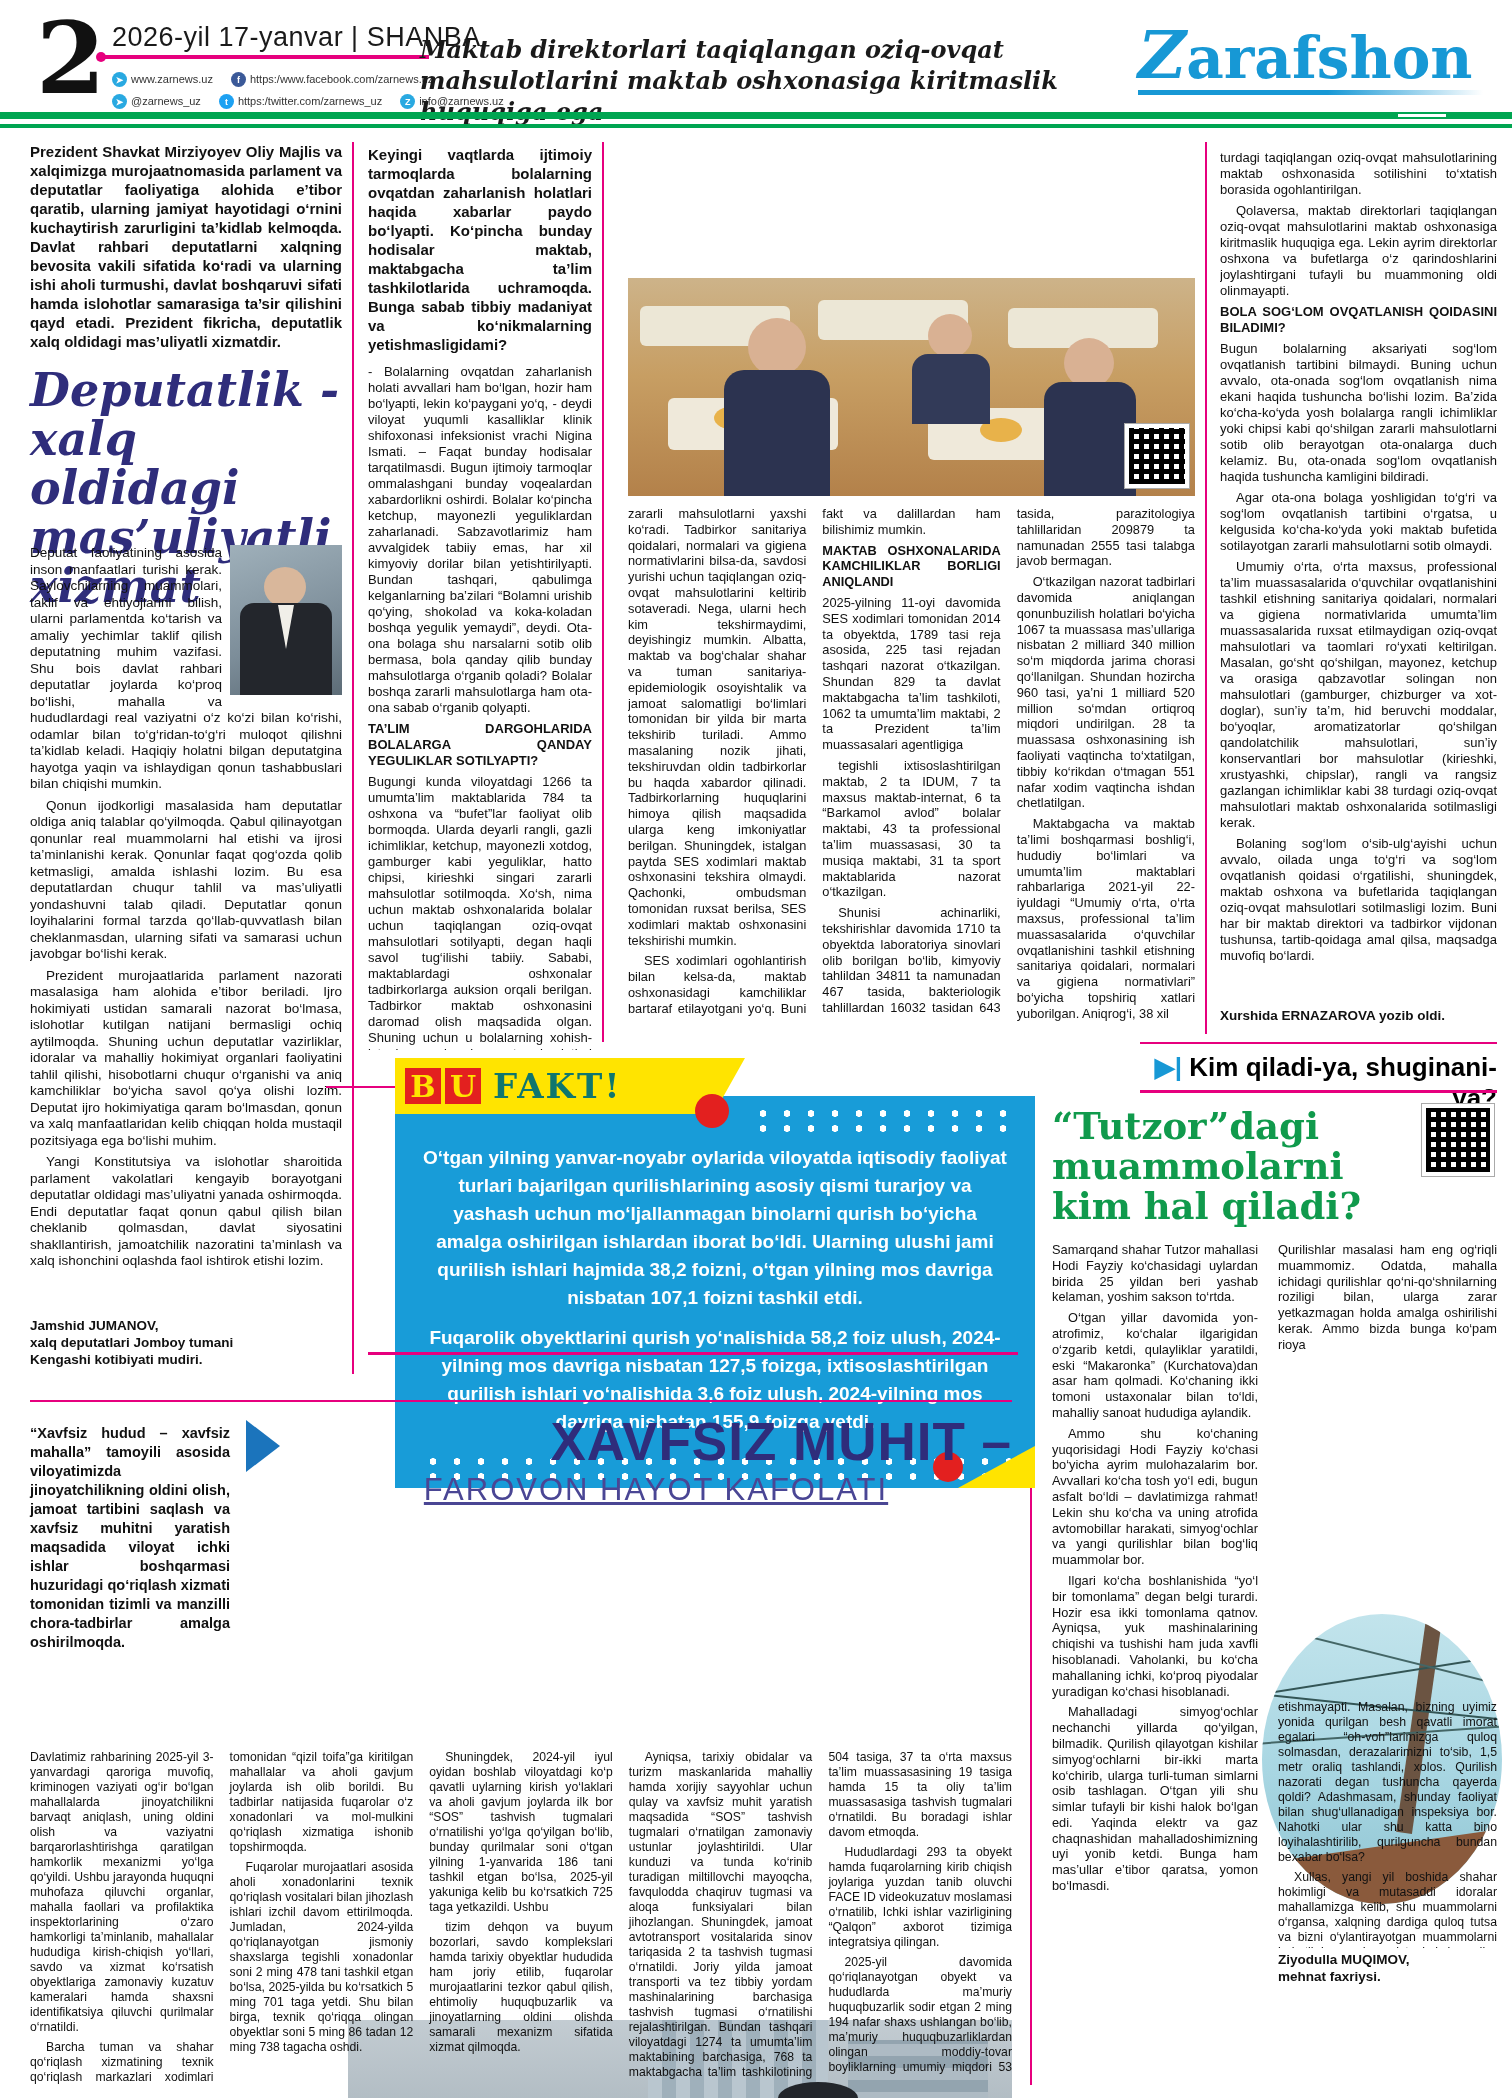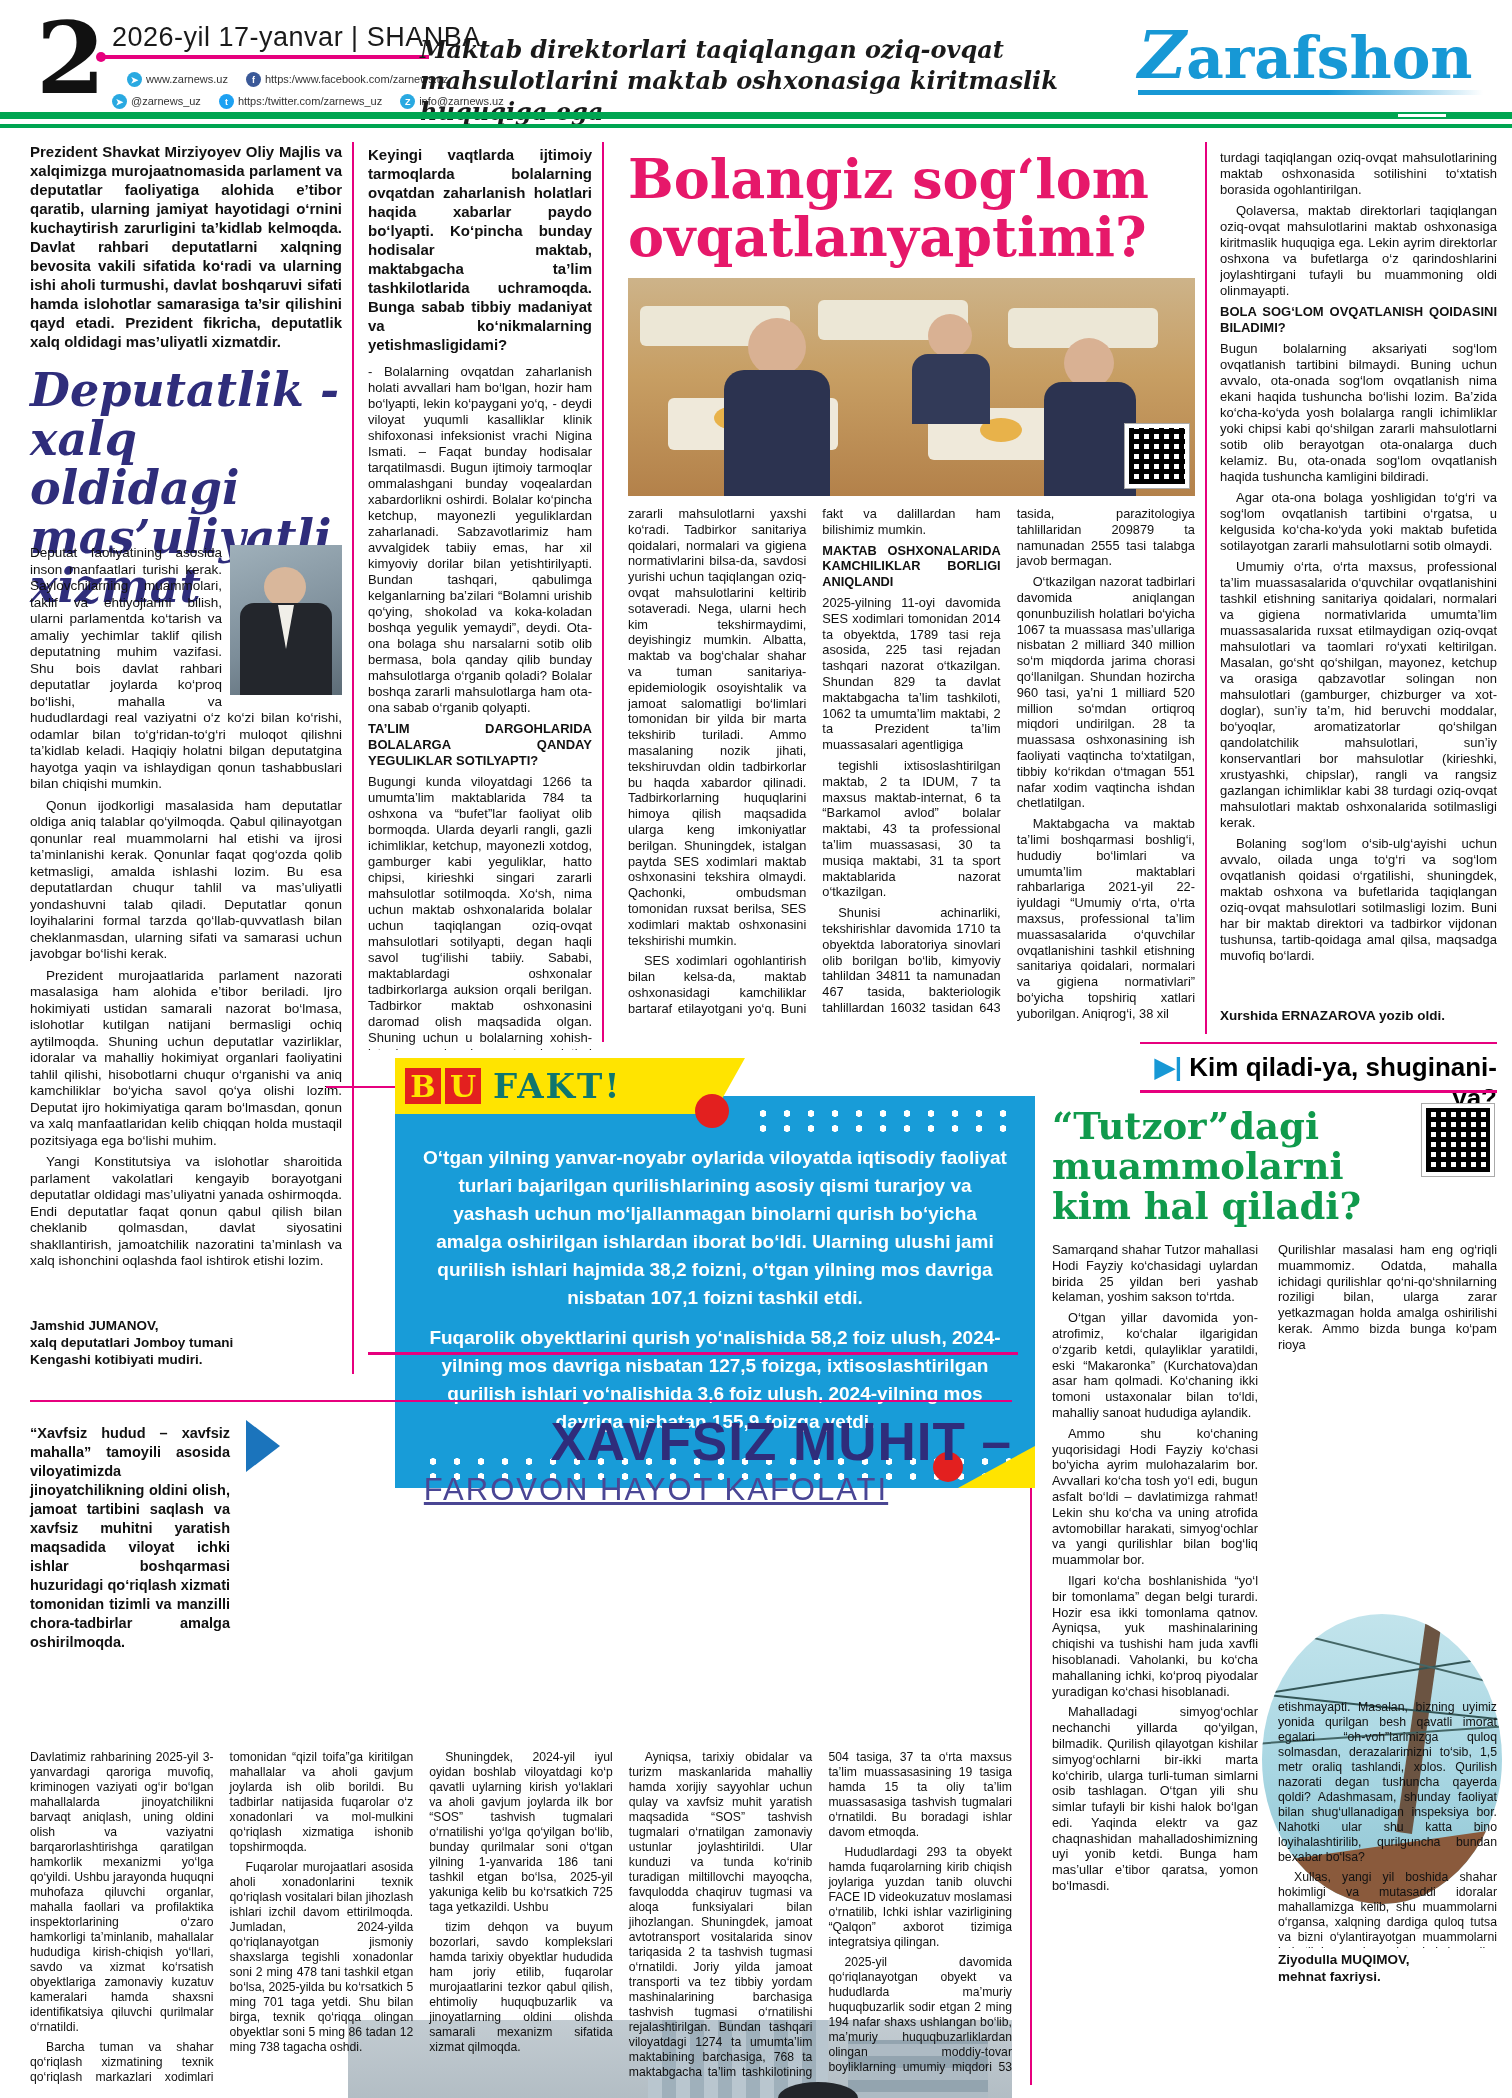--- a/index.html
+++ b/index.html
@@ -58,21 +58,21 @@
 </head>
 <body>
 
 <div class="page">
 
   <div class="abs pagenum" style="left:36px;top:16px;">2</div>
   <div class="abs dateline" style="left:112px;top:22px;">2026-yil 17-yanvar | SHANBA</div>
   <div class="abs" style="left:96px;top:52px;width:10px;height:10px;border-radius:50%;background:#e6007e;"></div>
   <div class="abs" style="left:104px;top:55px;width:325px;height:4px;background:#e6007e;"></div>
 
-  <div class="abs soc" style="left:112px;top:72px;margin-left:15px;">
+  <div class="abs soc" style="left:112px;top:72px;">
     <span><span class="ic" style="background:#29a9e1;">➤</span><span>www.zarnews.uz</span></span>
     <span><span class="ic" style="background:#3b5998;">f</span><span>https:/www.facebook.com/zarnews.uz</span></span>
   </div>
   <div class="abs soc" style="left:112px;top:94px;">
     <span><span class="ic" style="background:#29a9e1;">➤</span><span>@zarnews_uz</span></span>
     <span><span class="ic" style="background:#1da1f2;">t</span><span>https:/twitter.com/zarnews_uz</span></span>
     <span><span class="ic" style="background:#29a9e1;">Z</span><span>info@zarnews.uz</span></span>
   </div>
 
   <div class="abs quote" style="left:420px;top:34px;width:710px;">
@@ -124,24 +124,20 @@
   <div class="abs" style="left:368px;top:145px;width:224px;height:905px;overflow:hidden;">
     <div class="lead" style="margin-bottom:10px;">Keyingi vaqtlarda ijtimoiy tarmoqlarda bolalarning ovqatdan zaharlanish holatlari haqida xabarlar paydo bo‘lyapti. Ko‘pincha bunday hodisalar maktab, maktabgacha ta’lim tashkilotlarida uchramoqda. Bunga sabab tibbiy madaniyat va ko‘nikmalarning yetishmasligidami?</div>
     <div class="jtxt" style="font-size:13px;line-height:16px;">
       <p class="noind">- Bolalarning ovqatdan zaharlanish holati avvallari ham bo‘lgan, hozir ham bo‘lyapti, lekin ko‘paygani yo‘q, - deydi viloyat yuqumli kasalliklar klinik shifoxonasi infeksionist vrachi Nigina Ismati. – Faqat bunday hodisalar tarqatilmasdi. Bugun ijtimoiy tarmoqlar ommalashgani bunday voqealardan xabardorlikni oshirdi. Bolalar ko‘pincha ketchup, mayonezli yeguliklardan zaharlanadi. Sabzavotlarimiz ham avvalgidek tabiiy emas, har xil kimyoviy dorilar bilan yetishtirilyapti. Bundan tashqari, qabulimga kelganlarning ba’zilari “Bolamni urishib qo‘ying, shokolad va koka-koladan boshqa yegulik yemaydi”, deydi. Ota-ona bolaga shu narsalarni sotib olib bermasa, bola qanday qilib bunday mahsulotlarga o‘rganib qoladi? Bolalar boshqa zararli mahsulotlarga ham ota-ona sabab o‘rganib qolyapti.</p>
       <p class="sechead">TA’LIM DARGOHLARIDA BOLALARGA QANDAY YEGULIKLAR SOTILYAPTI?</p>
       <p class="noind">Bugungi kunda viloyatdagi 1266 ta umumta’lim maktablarida 784 ta oshxona va “bufet”lar faoliyat olib bormoqda. Ularda deyarli rangli, gazli ichimliklar, ketchup, mayonezli xotdog, gamburger kabi yeguliklar, hatto chipsi, kirieshki singari zararli mahsulotlar sotilmoqda. Xo‘sh, nima uchun maktab oshxonalarida bolalar uchun taqiqlangan oziq-ovqat mahsulotlari sotilyapti, degan haqli savol tug‘ilishi tabiiy. Sababi, maktablardagi oshxonalar tadbirkorlarga auksion orqali berilgan. Tadbirkor maktab oshxonasini daromad olish maqsadida olgan. Shuning uchun u bolalarning xohish-istagiga qarab oziq-ovqat mahsulotlari keltirib sotadi.</p>
 
     </div>
   </div>
 
-  <div class="abs h-pink" style="left:628px;top:150px;width:570px;">
-    <div>Bolangiz sog‘lom</div>
-    <div>ovqatlanyaptimi?</div>
-  </div>
 
   <div class="abs ph" style="left:628px;top:278px;width:567px;height:218px;background:linear-gradient(180deg,#cdb389 0%,#c79e63 45%,#b3814a 100%);">
     <div style="position:absolute;left:12px;top:28px;width:150px;height:40px;background:#ece7d6;border-radius:6px;"></div>
     <div style="position:absolute;left:190px;top:22px;width:150px;height:40px;background:#ece7d6;border-radius:6px;"></div>
     <div style="position:absolute;left:380px;top:30px;width:150px;height:40px;background:#ece7d6;border-radius:6px;"></div>
     <div style="position:absolute;left:40px;top:120px;width:170px;height:52px;background:#efe9da;border-radius:6px;"></div>
     <div style="position:absolute;left:300px;top:130px;width:170px;height:52px;background:#efe9da;border-radius:6px;"></div>
     <div style="position:absolute;left:86px;top:128px;width:42px;height:24px;border-radius:50%;background:#e8b24a;"></div>
     <div style="position:absolute;left:352px;top:140px;width:42px;height:24px;border-radius:50%;background:#e8b24a;"></div>
     <div style="position:absolute;left:120px;top:40px;width:58px;height:58px;border-radius:50%;background:#d9b193;"></div>

